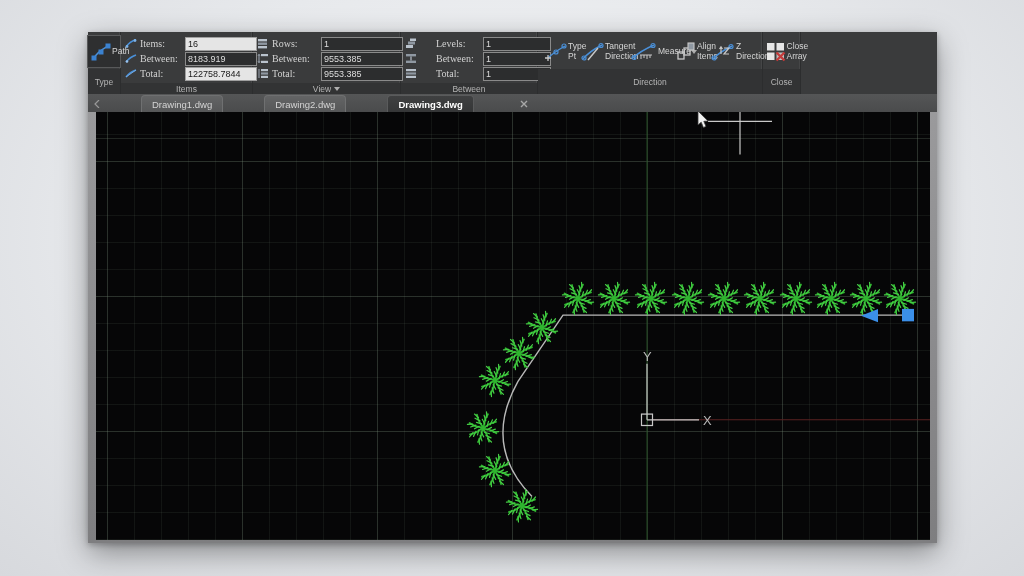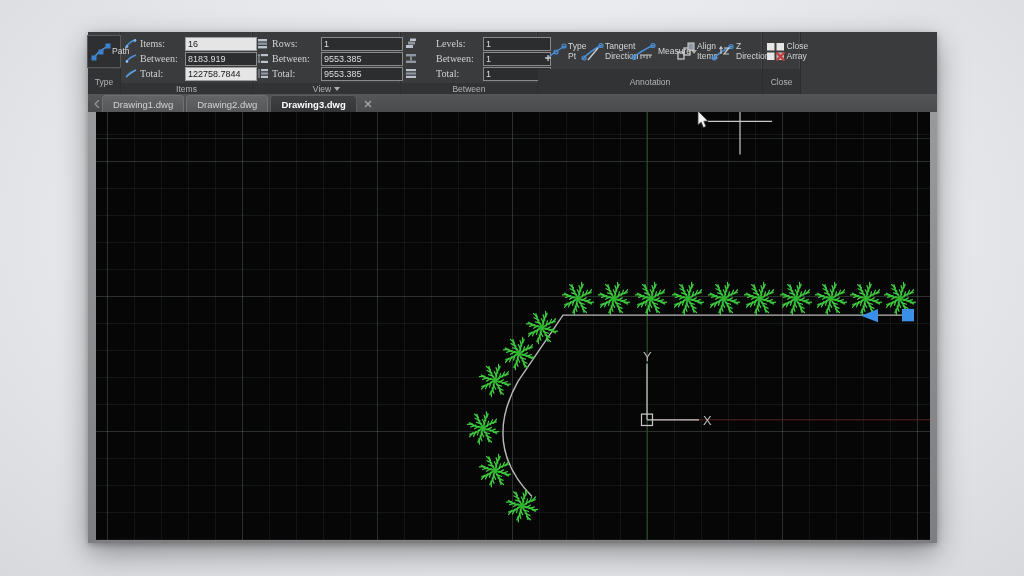--- a/index.html
+++ b/index.html
@@ -40,21 +40,21 @@
 
   .bigbtn{display:flex;align-items:center;justify-content:flex-start;
     padding:2px 2px;border:1px solid transparent;color:#d6d6d6;font-size:8.5px;line-height:1.1;
     text-align:left;white-space:pre-line;cursor:default;}
   .bigbtn .bicon{height:26px;display:flex;align-items:center;justify-content:center;}
   .bigbtn.pressed{background:#2e2f30;border-color:#58595a;}
   .propbtns{display:flex;align-items:stretch;gap:1px;}
 
   
   .doctabs{height:18px;flex:0 0 auto;background:linear-gradient(#555657,#4a4b4c);
-    display:flex;align-items:flex-end;padding-left:4px;font-size:9.5px;color:#d8d8d8;}
+    display:flex;align-items:flex-end;padding-left:4px;font-size:9.5px;color:#d8d8d8;gap:39px;}
   .dtab{height:16px;display:flex;align-items:center;padding:0 10px;margin-right:2px;
     background:linear-gradient(#636465,#565758);border:1px solid #6f7071;border-bottom:none;
     border-radius:4px 4px 0 0;color:#d4d4d4;cursor:default;white-space:nowrap;}
   .dtab.active{background:linear-gradient(#3f4041,#353637);color:#ffffff;font-weight:bold;border-color:#5a5b5c;}
   .dtab-scroll{width:10px;height:16px;display:flex;align-items:center;justify-content:center;}
   .dclose{width:14px;height:16px;display:flex;align-items:center;justify-content:center;margin-left:2px;}
 
   
   .canvas-frame{flex:1;background:linear-gradient(#9a9a9c,#7e7e80);padding:0 7px 3px 8px;display:flex;}
   .canvas{position:relative;flex:1;background-color:#060607;overflow:hidden;
@@ -284,21 +284,21 @@
                 <circle cx="21" cy="6.5" r="2" fill="none" stroke="#4a90d9" stroke-width="1.2"></circle>
                 <path d="M11 14 L11 7 M9.5 9 L11 6.8 L12.5 9" stroke="#c9c9c9" stroke-width="1.2" fill="none"></path>
                 <path d="M14 8 h5 l-5 6 h5" stroke="#c9c9c9" stroke-width="1.2" fill="none"></path>
               </svg>
             </span>
             <span>Z
 Direction</span>
           </div>
         </div>
         <div class="panel-label">
-          <span>Annotation</span>
+          <span>Direction</span>
         </div>
       </div>
 
       <div class="panel" style="width:37px">
         <div class="panel-content" style="justify-content:center">
           <div class="bigbtn" style="width:34px">
             <span class="bicon">
               <svg width="22" height="22" viewBox="0 0 22 22">
                 <rect x="2" y="2" width="7.5" height="7.5" fill="#e6e6e6"></rect>
                 <rect x="11.5" y="2" width="7.5" height="7.5" fill="#e6e6e6"></rect>

